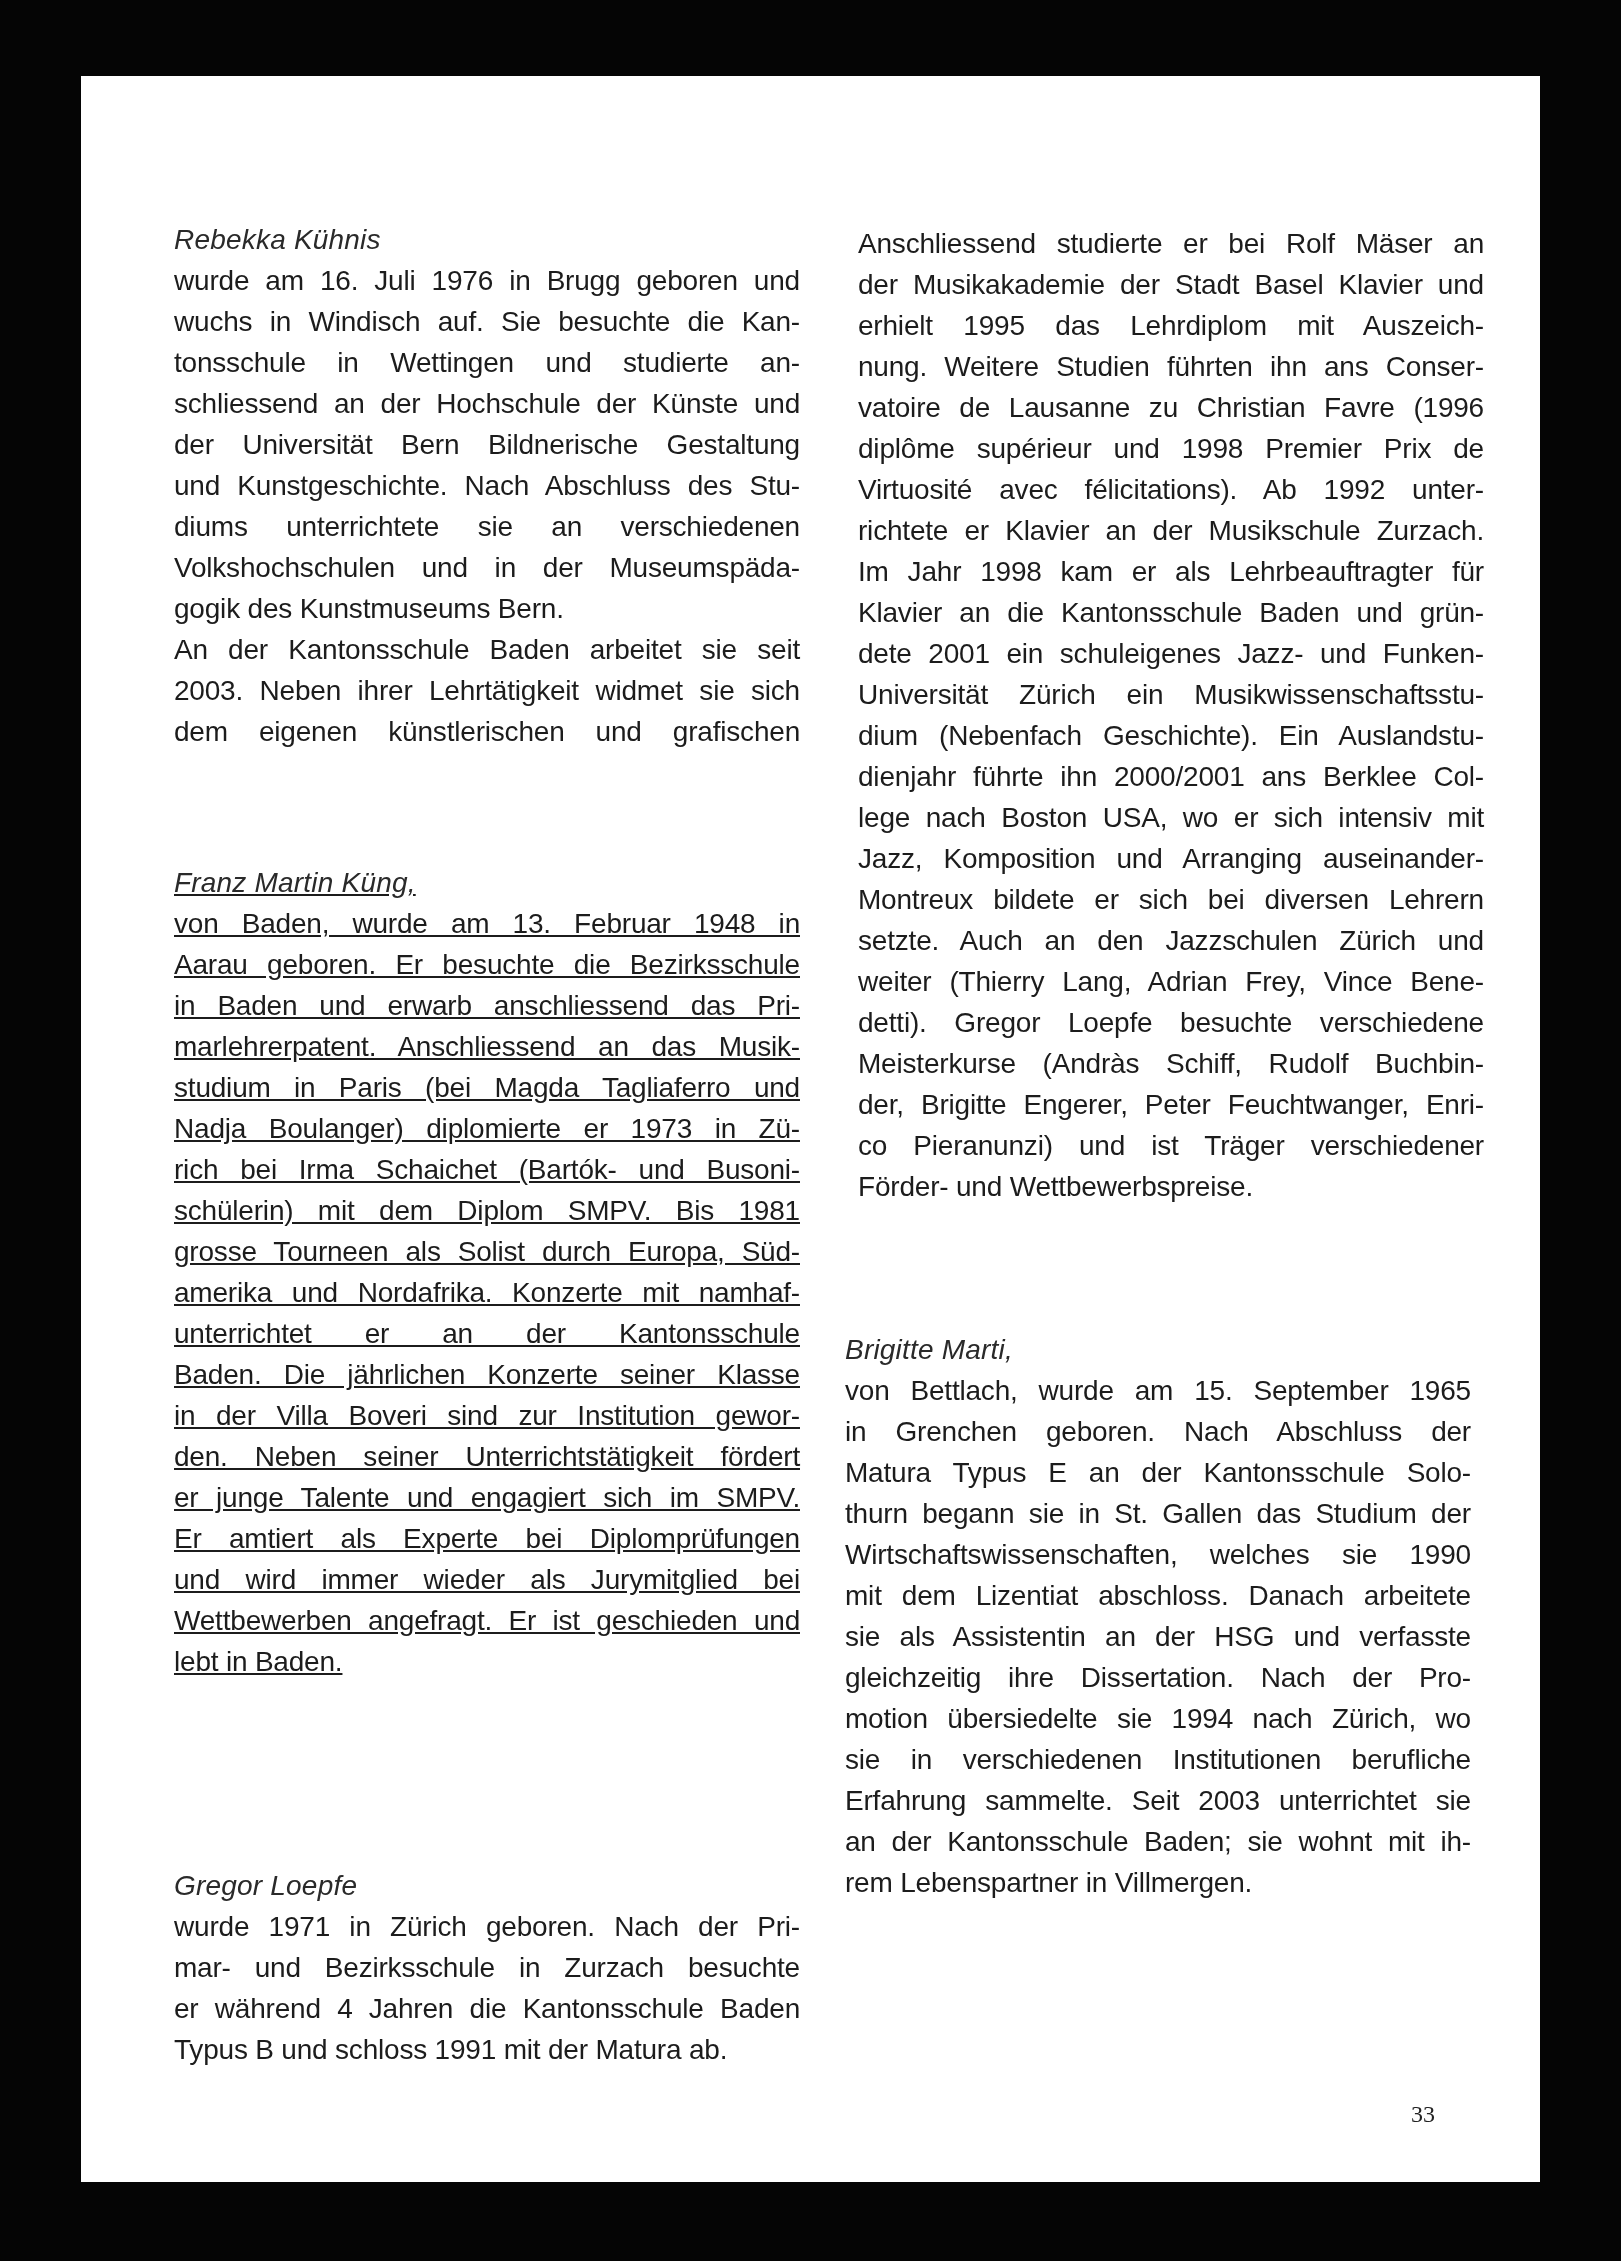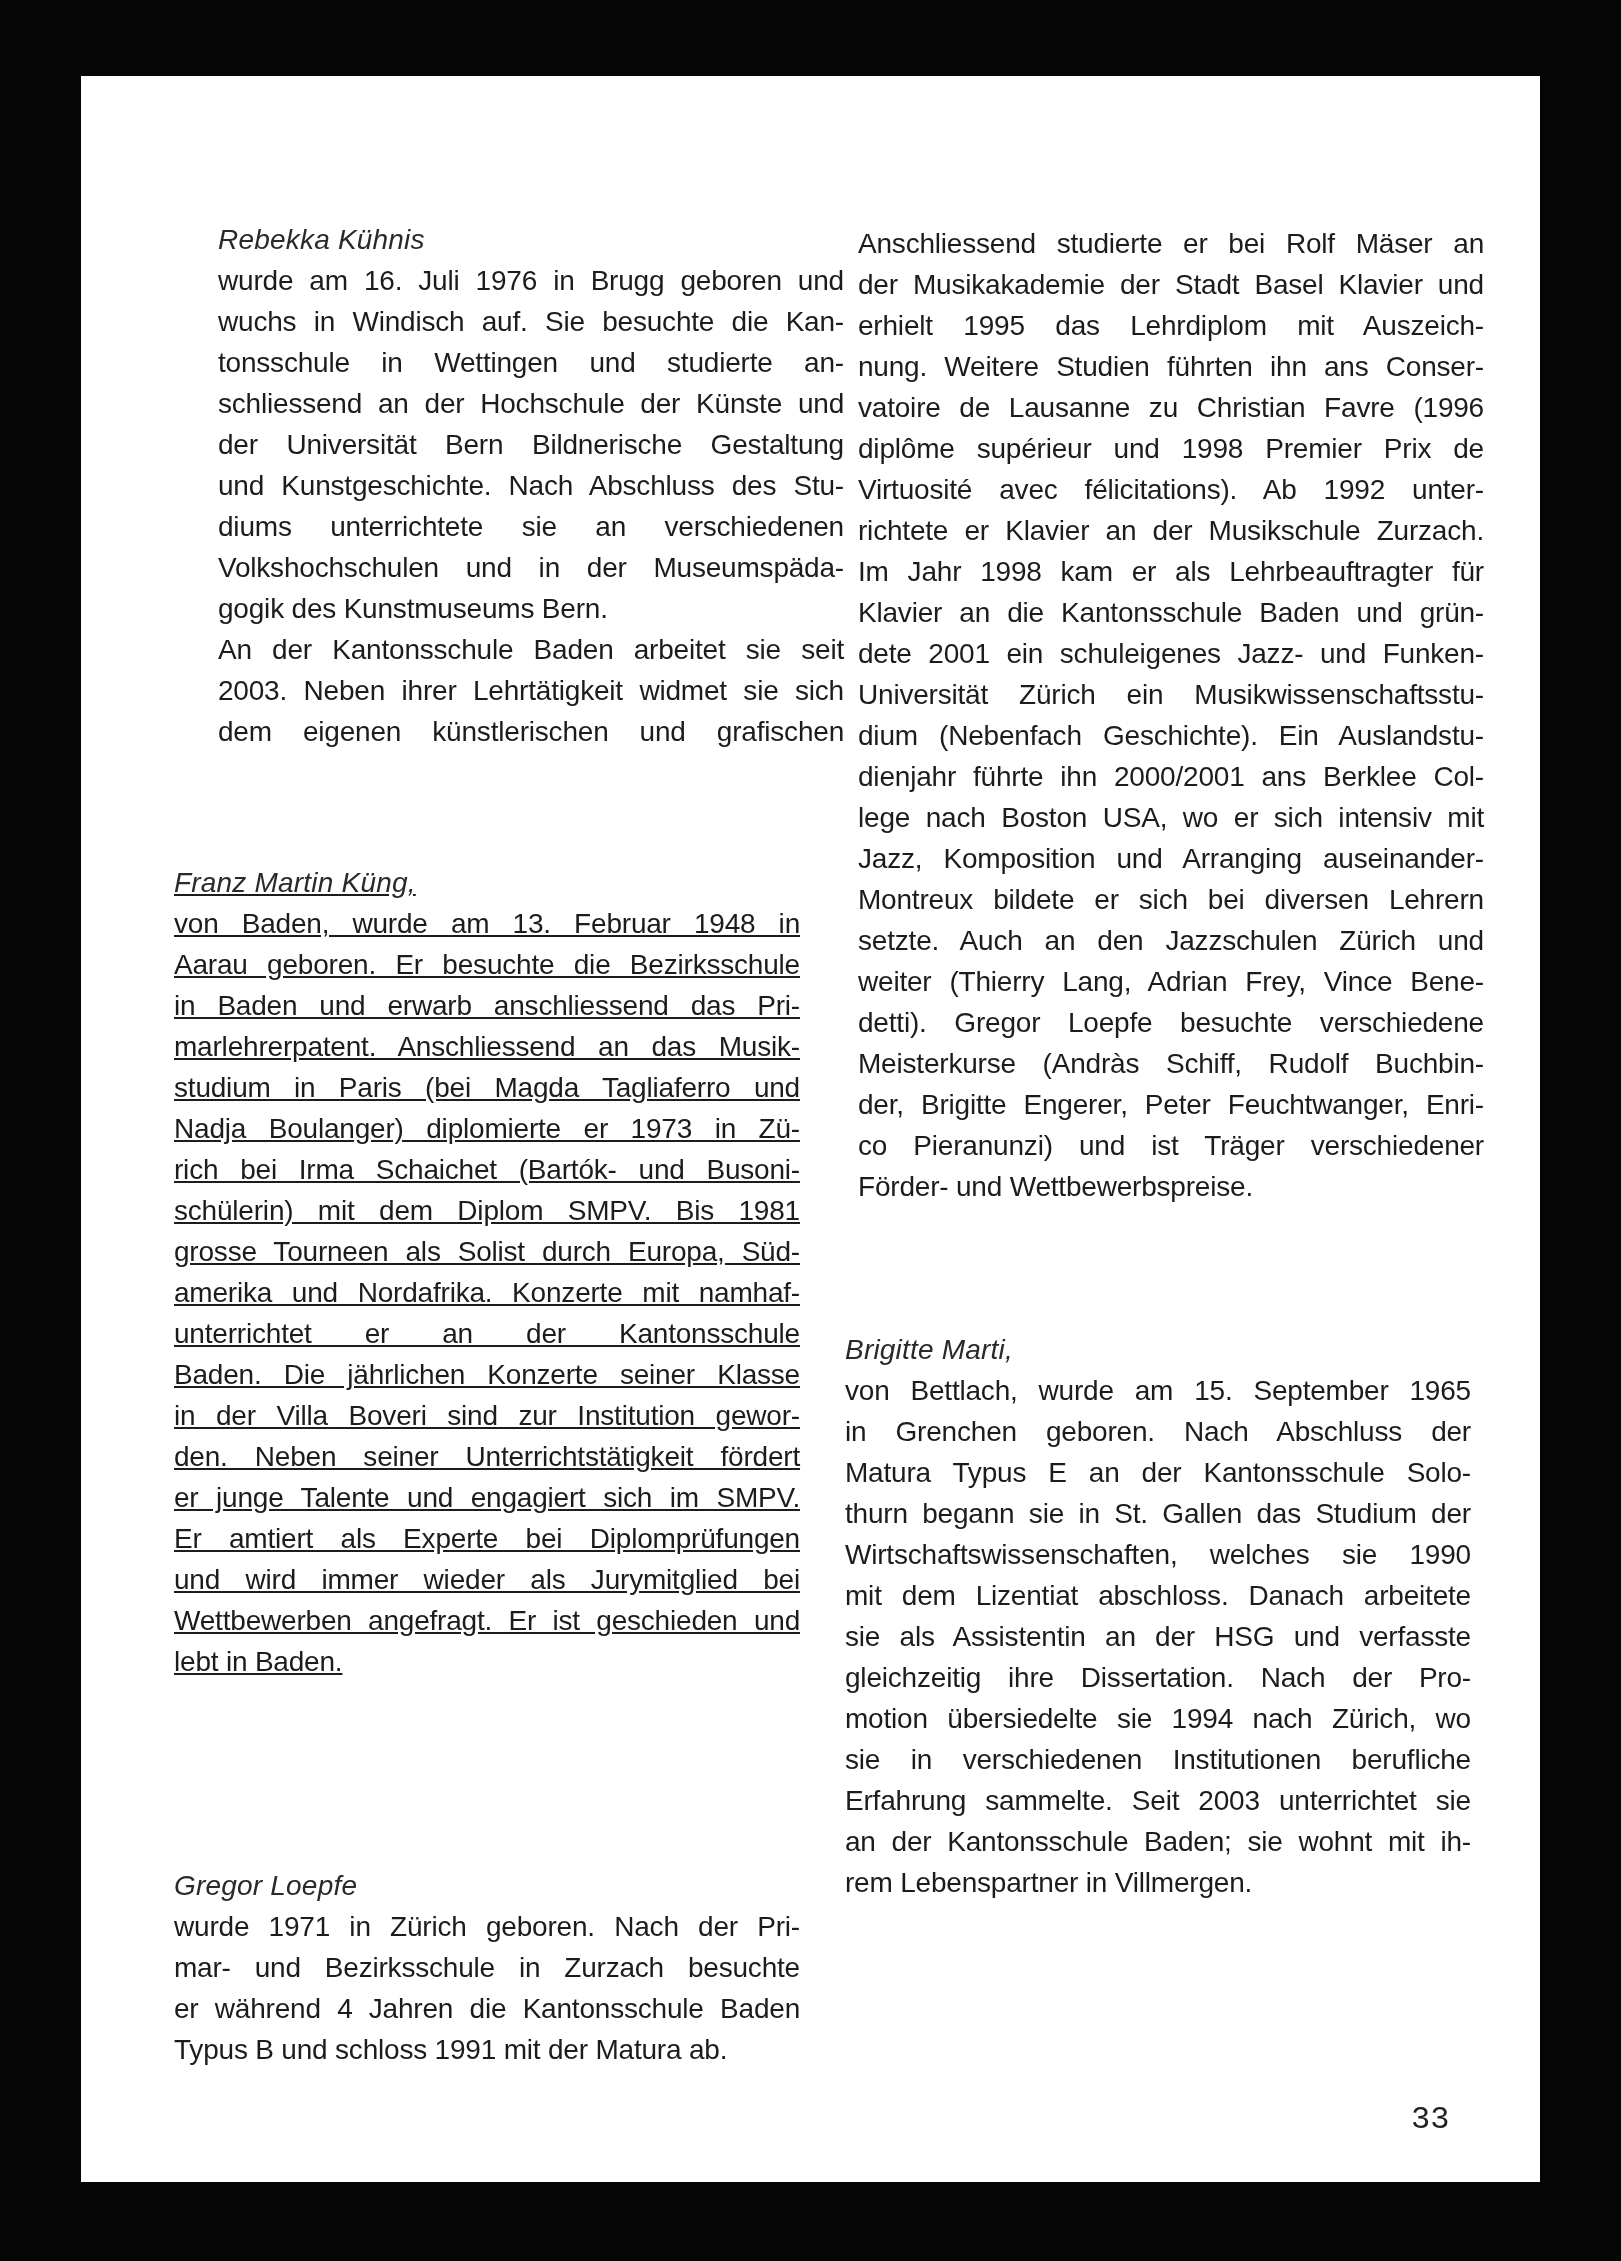--- a/index.html
+++ b/index.html
@@ -35,31 +35,31 @@
     display: block;
     height: 41px;
     line-height: 41px;
     font-style: italic;
     color: #2a2a2a;
     letter-spacing: 0.2px;
   }
   .page-number {
     position: absolute;
     left: 1330px; top: 2025px;
-    font-family: Liberation Mono, monospace;
-    font-size: 32px;
+    font-family: Liberation Serif, serif;
+    font-size: 24px;
     color: #222;
   }
 </style>
 </head>
 <body>
 
 <div class="page">
 
-  <div class="block" style="left:93px; top:143px;margin-left:44px;">
+  <div class="block" style="left:93px; top:143px;">
     <span class="name">Rebekka Kühnis</span>
     <div>
         <span class="line">wurde am 16. Juli 1976 in Brugg geboren und</span>
         <span class="line">wuchs in Windisch auf. Sie besuchte die Kan-</span>
         <span class="line">tonsschule in Wettingen und studierte an-</span>
         <span class="line">schliessend an der Hochschule der Künste und</span>
         <span class="line">der Universität Bern Bildnerische Gestaltung</span>
         <span class="line">und Kunstgeschichte. Nach Abschluss des Stu-</span>
         <span class="line">diums unterrichtete sie an verschiedenen</span>
         <span class="line">Volkshochschulen und in der Museumspäda-</span>

